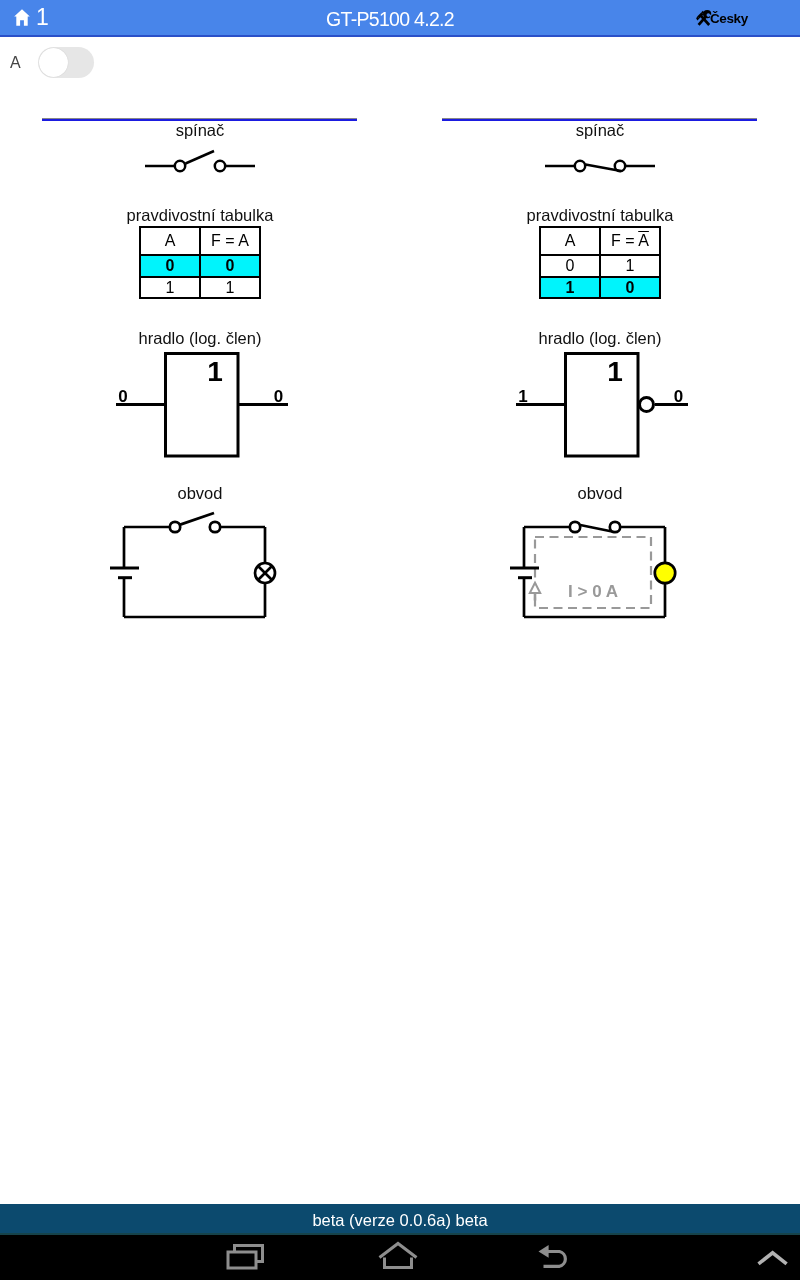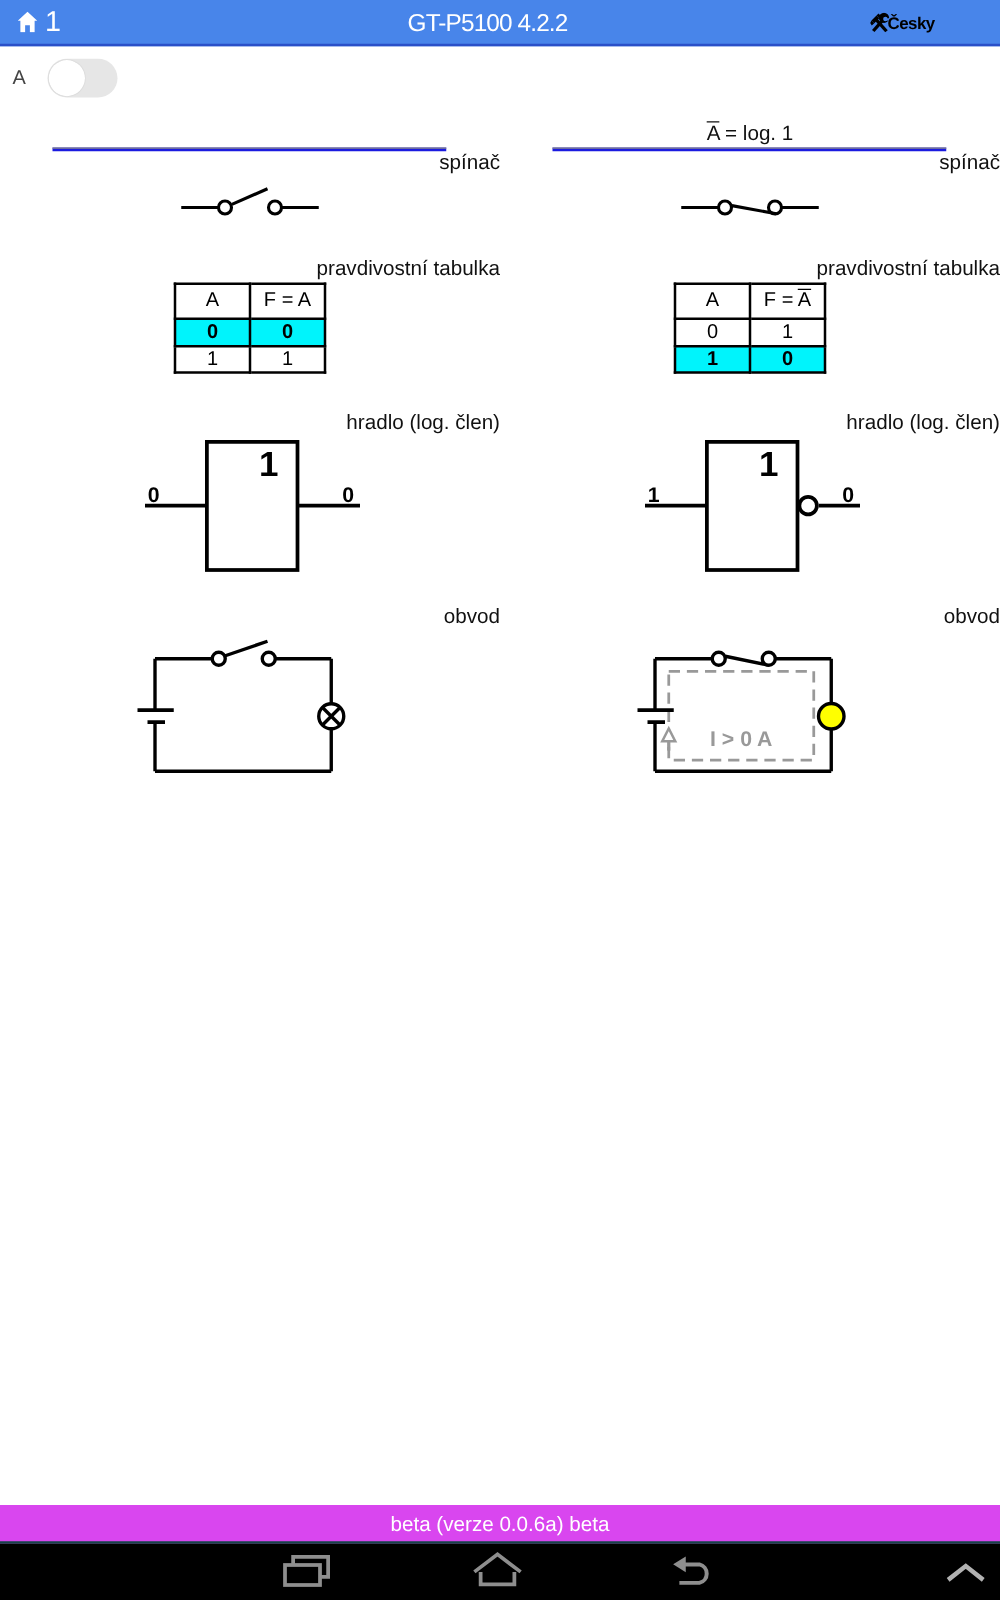--- a/index.html
+++ b/index.html
@@ -11,31 +11,31 @@
 #tb1 { left:36px; top:2px; color:#fff; font-size:23px; line-height:30px; }
 #tbtitle { left:0; top:0; width:780px; text-align:center; color:#fff; font-size:19.5px; letter-spacing:-0.7px; line-height:38px; }
 #tbcesky { left:710px; top:0px; color:#000; font-weight:bold; font-size:13.5px; line-height:38px; letter-spacing:-0.4px; }
 
 #lblA { left:10px; top:54px; color:#444; font-size:16px; }
 #sw { left:38px; top:47px; width:56px; height:31px; border-radius:16px; background:#e6e6e6; }
 #swthumb { left:39px; top:48px; width:29px; height:29px; border-radius:50%; background:#fff; box-shadow:0 0 1px rgba(0,0,0,0.2); }
 
 .colhead { top:98px; width:400px; text-align:center; font-size:16.5px; color:#111; }
 .blueline { top:118px; width:315px; height:3px; border-top:1px solid #888; background:#1b1be0; }
-.sectitle { width:400px; text-align:right; font-size:16.5px; color:#111; }
+.sectitle { width:400px; text-align:center; font-size:16.5px; color:#111; }
 
 table.tt { border-collapse:collapse; position:absolute; top:226px; }
 table.tt td { border:2px solid #000; width:60px; text-align:center; font-size:16px; color:#000; padding:0; }
 table.tt tr.hd td { height:28px; }
 table.tt tr.r1 td { height:22px; }
 table.tt tr.r2 td { height:21px; }
 td.cy { background:#00f4fc; font-weight:bold; }
 ov { text-decoration:overline; }
 
-#beta { left:0; top:1204px; width:800px; height:31px; background:#d946ef; border-bottom:2px solid #16434a; color:#fff; text-align:center; font-size:16.5px; line-height:33px; }
+#beta { left:0; top:1204px; width:800px; height:31px; background:#0c4a6e; border-bottom:2px solid #16434a; color:#fff; text-align:center; font-size:16.5px; line-height:33px; }
 #nav { left:0; top:1235px; width:800px; height:45px; background:#000; }
 </style>
 </head>
 <body>
 <div id="page">
 
 <div class="abs" id="topbar"></div>
 <svg class="abs" style="left:14px;top:9px" width="16" height="17" viewBox="0 0 16 17">
       <path fill="#fff" d="M8 0.3 L0.2 7.6 H2.3 V16.7 H6.1 V11.2 H9.9 V16.7 H13.7 V7.6 H15.8 Z"></path>
     </svg>
@@ -50,21 +50,20 @@
   <polygon points="1.2,6.4 5.2,2.4 7.4,4.6 3.4,8.6" fill="#000"></polygon>
   <polygon points="5.2,2.4 6.8,0.8 8.2,2.2 7.4,4.6" fill="#000"></polygon>
   <polygon points="1.2,6.4 3.4,8.6 1.4,10.4 0.2,8.4" fill="#000"></polygon>
 </svg>
 <div class="abs" id="tbcesky">Česky</div>
 
 <div class="abs" id="lblA">A</div>
 <div class="abs" id="sw"></div>
 <div class="abs" id="swthumb"></div>
 
-<div class="abs colhead" style="left:400px"><ov>A</ov> = log. 1</div>
 <div class="abs blueline" style="left:42px"></div>
 <div class="abs blueline" style="left:442px"></div>
 <div class="abs sectitle" style="left:0;top:121px">spínač</div>
 <div class="abs sectitle" style="left:400px;top:121px">spínač</div>
 
 <svg class="abs" style="left:120px;top:140px" width="160" height="50" viewBox="0 0 160 50">
   <g stroke="#000" stroke-width="2.5" fill="none">
     <line x1="25" y1="26" x2="54.5" y2="26"></line>
     <circle cx="60" cy="26" r="5.2"></circle>
     <line x1="65.5" y1="23.5" x2="94" y2="11"></line>

